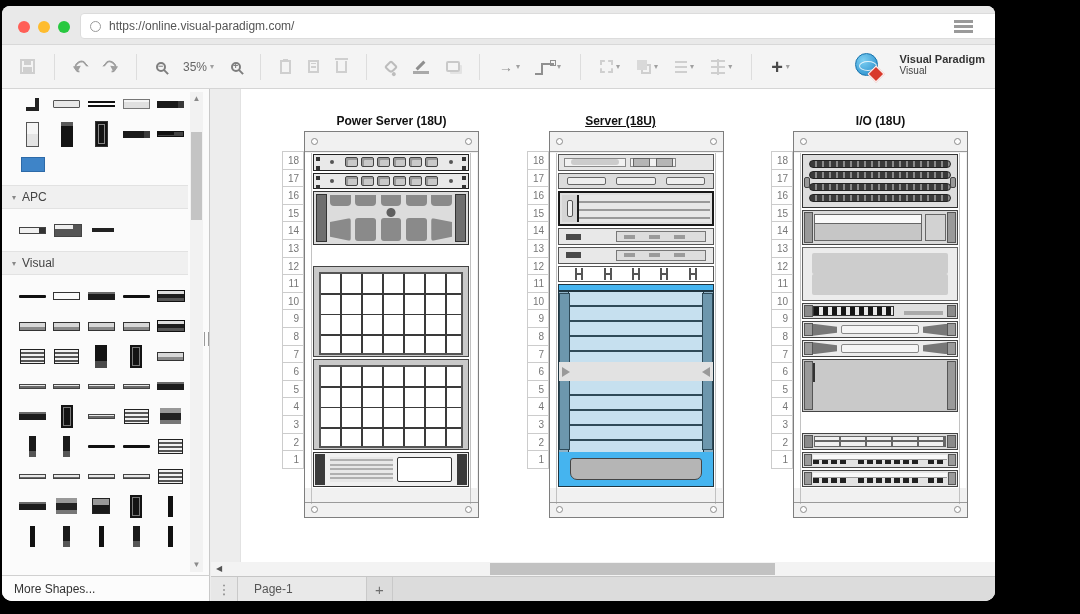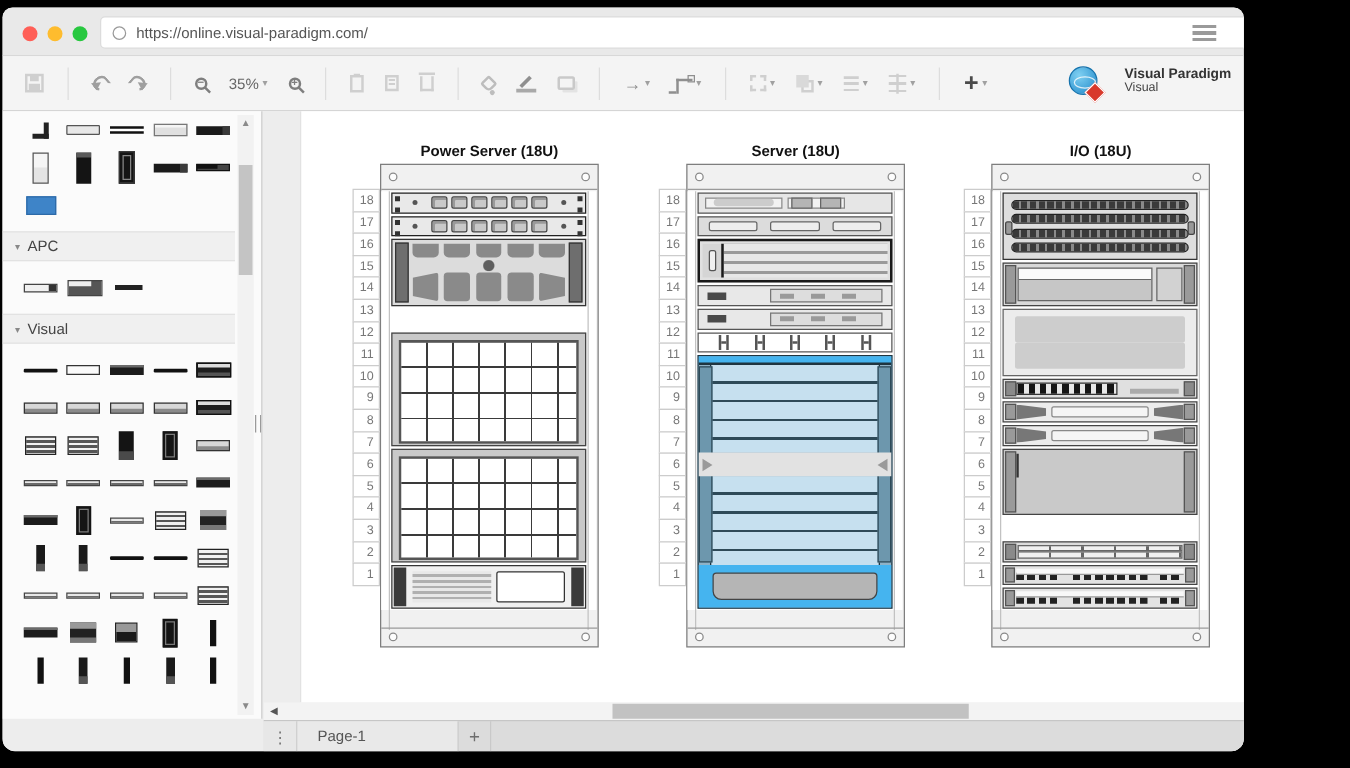--- a/index.html
+++ b/index.html
@@ -417,21 +417,21 @@
               <span class="part-up-bot"></span>
               <span class="part-up-bot"></span>
             </div>
             <div class="dev dev-battery5u" style="top: 133.6px; height: 91px;"></div>
             <div class="dev dev-battery5u" style="top: 226.6px; height: 91px;"></div>
             <div class="dev dev-ups2u" style="top: 319.6px; height: 35.2px;">
               <span class="part-u2-vent"></span>
               <span class="part-u2-blank"></span>
             </div>
           </div>
-          <div class="rack-title" style="left: 308px; top: 25px;">Server (18U)</div>
+          <div class="rack-title" style="left: 292px; top: 25px; text-decoration: underline;">Server (18U)</div>
           <div class="unit-col" style="left: 286px; top: 63px;">
             <div class="unit-cell">18</div>
             <div class="unit-cell">17</div>
             <div class="unit-cell">16</div>
             <div class="unit-cell">15</div>
             <div class="unit-cell">14</div>
             <div class="unit-cell">13</div>
             <div class="unit-cell">12</div>
             <div class="unit-cell">11</div>
             <div class="unit-cell">10</div>
@@ -785,20 +785,23 @@
               </span>
             </div>
           </div>
       <div class="sb-scroll">
         <span class="arrow" style="top:2px">▲</span>
         <span class="sb-thumb" style="top:40px; height:88px"></span>
         <span class="arrow" style="bottom:2px">▼</span>
       </div>
       <span class="collapse-handle"></span>
     </div>
+    <div class="more-shapes">
+          <span>More Shapes...</span>
+        </div>
 
     <div class="vscroll">
       <span class="arrow" style="top:3px">▲</span>
       <span class="v-thumb"></span>
       <span class="arrow" style="bottom:3px">▼</span>
     </div>
     <div class="hscroll">
       <span class="h-arrow" style="left:5px">◀</span>
       <span class="h-thumb"></span>
       <span class="h-arrow" style="right:5px">▶</span>

